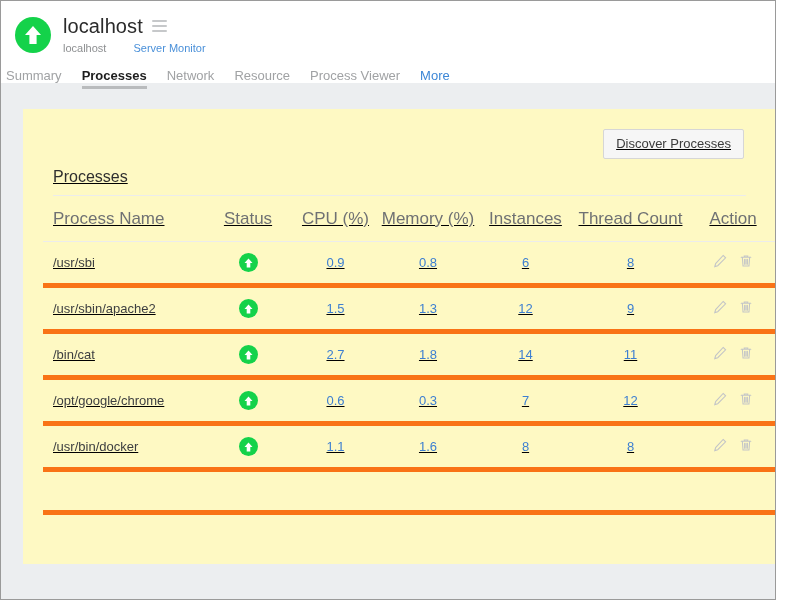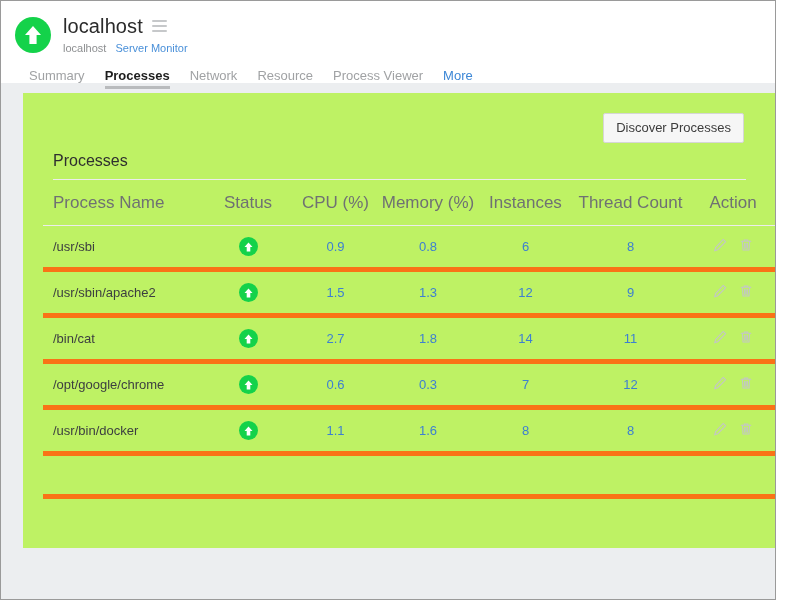--- a/index.html
+++ b/index.html
@@ -72,30 +72,30 @@
   }
   .hamburger span:last-child { margin-bottom: 0; }
   .host-sub {
     margin-top: 5px;
     font-size: 11px;
     line-height: 13px;
   }
   .host-sub .crumb { color: #8d8f91; }
   .host-sub .crumb-link {
     color: #4a90d9;
-    margin-left: 6px;
+    margin-left: 24px;
     cursor: pointer;
     text-align: right;
   }
 
   
   .tabs {
     display: flex;
     align-items: flex-end;
-    padding-left: 28px;
+    padding-left: 5px;
     margin-top: 8px;
     height: 26px;
   }
   .tab {
     font-size: 13px;
     color: #a0a2a4;
     margin-right: 20px;
     padding-bottom: 6px;
     cursor: pointer;
     position: relative;
@@ -111,25 +111,26 @@
     left: 0; right: 0; bottom: 0;
     height: 3px;
     background: #b9bbbd;
   }
   .tab.link { color: #3d87d6; }
 
   
   .card {
     position: absolute;
     left: 22px;
-    top: 92px;
+    top: 108px;
     width: 753px;
     height: 455px;
-    background: #bef264;
+    background: #fef9c3;
     box-sizing: border-box;
+    text-decoration: underline;
   }
   .card-inner { padding: 20px 20px 0 20px; }
 
   .btn-row {
     display: flex;
     justify-content: flex-end;
     padding-right: 12px;
   }
   .btn-discover {
     font-family: "Liberation Sans", sans-serif;

